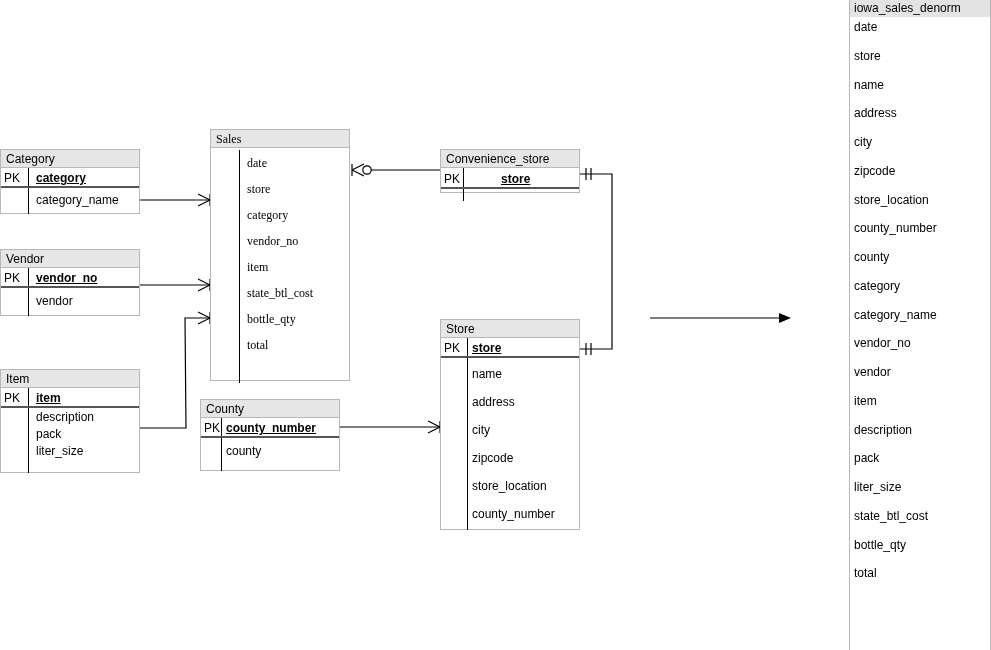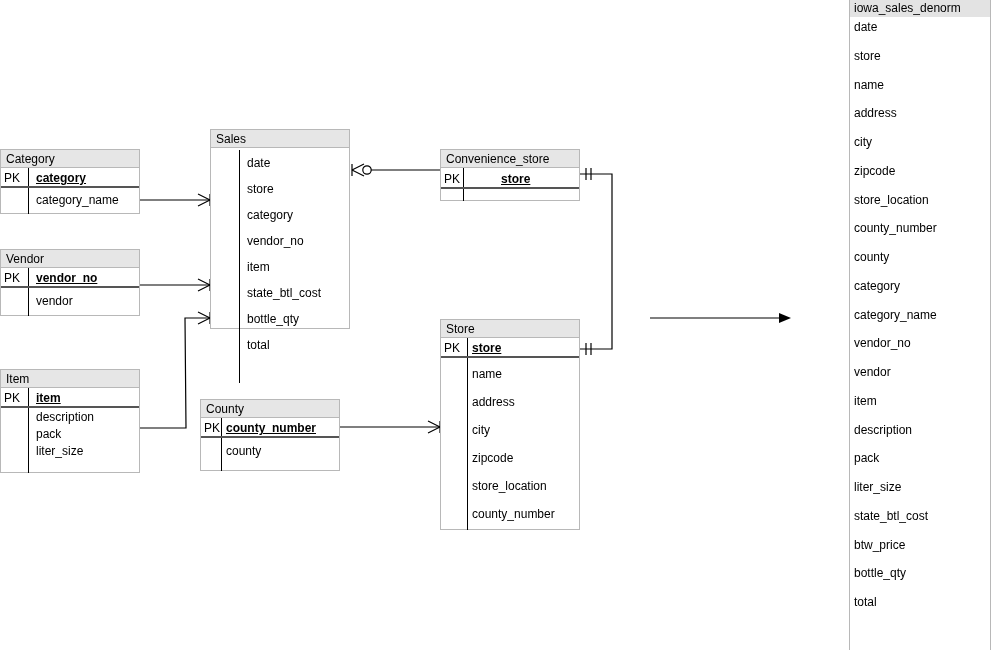--- a/index.html
+++ b/index.html
@@ -235,21 +235,21 @@
         <div class="pk-cell" style="width:27px;"></div>
         <div class="name-cell">pack</div>
       </div>
       <div class="row" style="height:17px;">
         <div class="pk-cell" style="width:27px;"></div>
         <div class="name-cell">liter_size</div>
       </div>
     </div>
   </div>
 
-  <div class="entity" style="left:210px; top:129px; width:140px; height:200px;">
+  <div class="entity" style="left:210px; top:129px; width:140px; height:252px;font-family:Liberation Serif, serif;">
     <div class="entity-header">Sales</div>
     <div class="entity-body" style="height:233px;">
       <div class="gutter-rule" style="left:28px;"></div>
       <div class="row" style="height:26px; margin-top:2px;">
         <div class="pk-cell" style="width:28px;"></div>
         <div class="name-cell">date</div>
       </div>
       <div class="row" style="height:26px;">
         <div class="pk-cell" style="width:28px;"></div>
         <div class="name-cell">store</div>
@@ -290,21 +290,21 @@
         <div class="name-cell" style="padding-left:5px;">county_number</div>
         <div class="pk-underline" style="bottom:0;"></div>
       </div>
       <div class="row" style="height:26px;">
         <div class="pk-cell" style="width:20px;"></div>
         <div class="name-cell" style="padding-left:5px;">county</div>
       </div>
     </div>
   </div>
 
-  <div class="entity" style="left:440px; top:149px; width:140px; height:52px;">
+  <div class="entity" style="left:440px; top:149px; width:140px; height:44px;">
     <div class="entity-header">Convenience_store</div>
     <div class="entity-body" style="height:33px;">
       <div class="gutter-rule" style="left:22px;"></div>
       <div class="row pk-row" style="height:21px;">
         <div class="pk-cell" style="width:22px;">PK</div>
         <div class="name-cell" style="padding-left:38px;">store</div>
         <div class="pk-underline" style="bottom:0;"></div>
       </div>
       <div class="row" style="height:12px;">
         <div class="pk-cell" style="width:22px;"></div>
@@ -362,18 +362,17 @@
     <div class="denorm-row">county</div>
     <div class="denorm-row">category</div>
     <div class="denorm-row">category_name</div>
     <div class="denorm-row">vendor_no</div>
     <div class="denorm-row">vendor</div>
     <div class="denorm-row">item</div>
     <div class="denorm-row">description</div>
     <div class="denorm-row">pack</div>
     <div class="denorm-row">liter_size</div>
     <div class="denorm-row">state_btl_cost</div>
-    <div class="denorm-row">btw_price</div>
     <div class="denorm-row">bottle_qty</div>
     <div class="denorm-row">total</div>
   </div>
 
 </div>
 
 </body></html>

